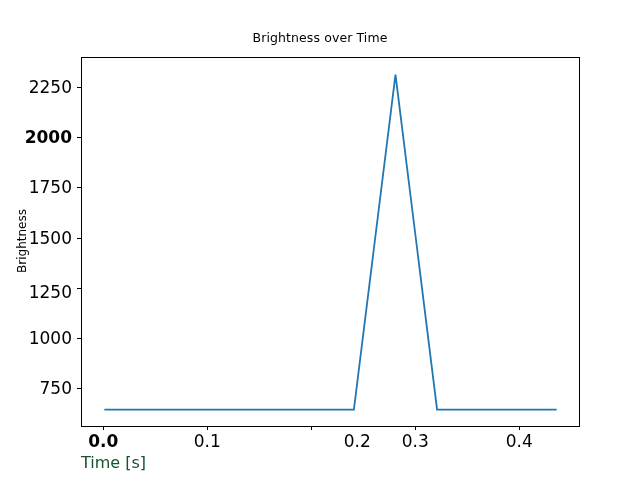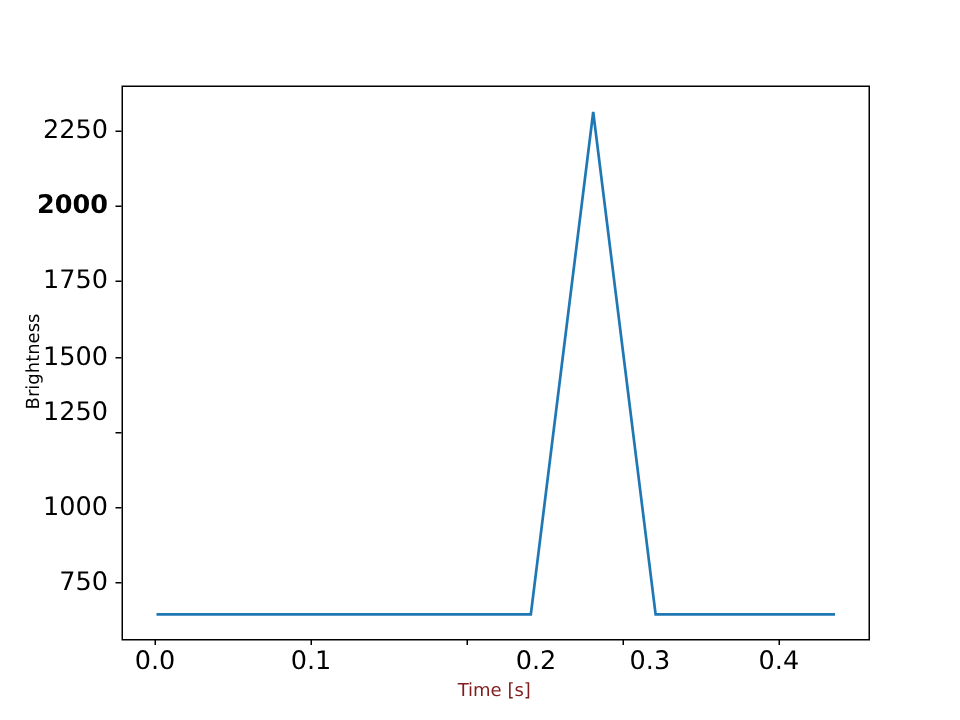--- a/index.html
+++ b/index.html
@@ -75,77 +75,78 @@
   .ytick-mark {
     left: 77px;
     width: 3.5px;
     height: 1px;
   }
   #xlabel {
     position: absolute;
     left: 81px;
     width: 497px;
     top: 453px;
-    text-align: center;
-    font-size: 12px;
-    color: #7f1d1d;
+    text-align: left;
+    font-size: 16px;
+    color: #14532d;
   }
   #ylabel {
     position: absolute;
     left: 0px;
     top: 0px;
     width: 368px;
     height: 16px;
     line-height: 16px;
     font-size: 12px;
     color: #000000;
     text-align: center;
     transform-origin: 0 0;
     transform: translate(14px, 425px) rotate(-90deg);
   }
 </style>
 </head>
 <body>
 
 <div id="figure">
 
+  <div id="chart-title">Brightness over Time</div>
 
   <div id="axes-frame">
     <svg id="plot-svg" viewBox="0 0 497 368" preserveAspectRatio="none">
       <polyline id="data-line" fill="none" stroke="#1f77b4" stroke-width="1.8" stroke-linejoin="miter" stroke-linecap="butt" points="22.35,351.55 43.15,351.55 63.94,351.55 84.74,351.55 105.53,351.55 126.33,351.55 147.12,351.55 167.92,351.55 188.71,351.55 209.51,351.55 230.30,351.55 251.10,351.55 271.89,351.55 292.69,184.00 313.48,16.65 334.28,184.00 355.07,351.55 375.87,351.55 396.66,351.55 417.46,351.55 438.25,351.55 459.05,351.55 474.65,351.55"></polyline>
     </svg>
   </div>
 
   <div id="xtick-marks">
       <div class="tick-mark xtick-mark" style="left: 103.35px;"></div>
       <div class="tick-mark xtick-mark" style="left: 207.33px;"></div>
       <div class="tick-mark xtick-mark" style="left: 311.3px;"></div>
       <div class="tick-mark xtick-mark" style="left: 415.28px;"></div>
       <div class="tick-mark xtick-mark" style="left: 519.25px;"></div>
     </div>
   <div id="xtick-labels">
-      <div class="tick-label xtick-label" style="left: 103.35px;">0.0</div>
+      <div class="tick-label xtick-label" style="left: 103.35px; font-weight: bold;">0.0</div>
       <div class="tick-label xtick-label" style="left: 207.33px;">0.1</div>
       <div class="tick-label xtick-label" style="left: 311.3px; margin-left: 46px;">0.2</div>
-      <div class="tick-label xtick-label" style="left: 415.28px; margin-left: 18px;">0.3</div>
+      <div class="tick-label xtick-label" style="left: 415.28px;">0.3</div>
       <div class="tick-label xtick-label" style="left: 519.25px;">0.4</div>
     </div>
   <div id="ytick-marks">
       <div class="tick-mark ytick-mark" style="top: 388.08px;"></div>
       <div class="tick-mark ytick-mark" style="top: 337.92px;"></div>
       <div class="tick-mark ytick-mark" style="top: 287.75px;"></div>
       <div class="tick-mark ytick-mark" style="top: 237.59px;"></div>
       <div class="tick-mark ytick-mark" style="top: 187.43px;"></div>
       <div class="tick-mark ytick-mark" style="top: 137.26px;"></div>
       <div class="tick-mark ytick-mark" style="top: 87.1px;"></div>
     </div>
   <div id="ytick-labels">
       <div class="tick-label ytick-label" style="top: 388.08px; margin-left: 14px;">750</div>
       <div class="tick-label ytick-label" style="top: 337.92px;">1000</div>
-      <div class="tick-label ytick-label" style="top: 275px;">1250</div>
+      <div class="tick-label ytick-label" style="top: 292px;">1250</div>
       <div class="tick-label ytick-label" style="top: 237.59px;">1500</div>
       <div class="tick-label ytick-label" style="top: 187.43px; margin-left: 29px;">1750</div>
       <div class="tick-label ytick-label" style="top: 137.26px; font-weight: bold;">2000</div>
       <div class="tick-label ytick-label" style="top: 87.1px;">2250</div>
     </div>
 
   <div id="xlabel">Time [s]</div>
   <div id="ylabel">Brightness</div>
 
 </div>

